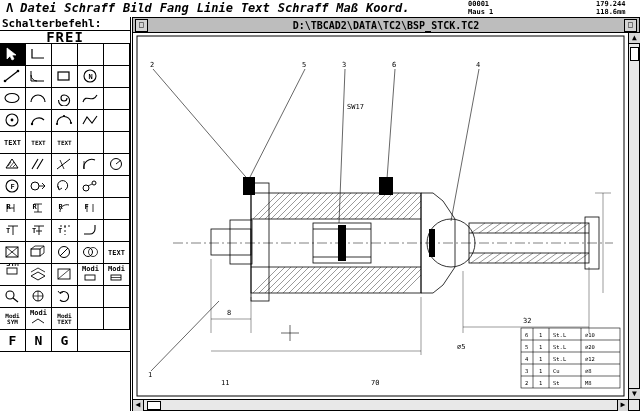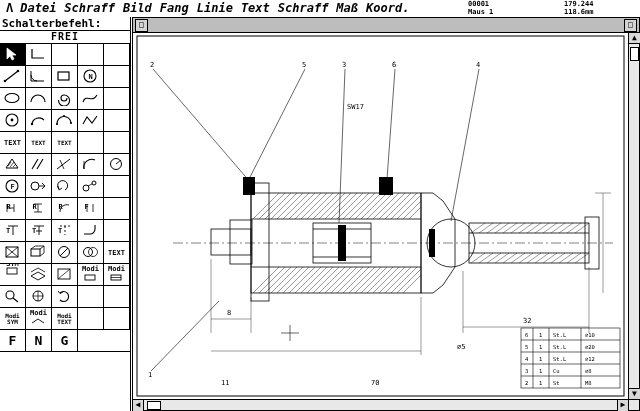--- a/index.html
+++ b/index.html
@@ -31,21 +31,21 @@
   .leftpanel{
     position:absolute;left:0;top:17px;width:131px;height:394px;
     background:#ffffff;border-right:1px solid #000;
     box-sizing:border-box;
   }
   .cmdline{
     height:13px;line-height:13px;font-size:11px;font-weight:bold;
     padding-left:2px;border-bottom:1px solid #000;
   }
   .freiline{
-    height:12px;line-height:12px;font-size:10px;font-weight:bold;
+    height:12px;line-height:12px;font-size:14px;font-weight:bold;
     text-align:center;border-bottom:1px solid #000;letter-spacing:1px;
   }
   .iconpad{
     position:relative;width:131px;
   }
   .irow{display:flex;}
   .icell{
     width:26px;height:22px;
     border-right:1px solid #000;border-bottom:1px solid #000;
     box-sizing:border-box;
@@ -117,21 +117,21 @@
 <div id="app">
 
   <div class="menubar">
     <span class="logo">Λ</span><span class="mi">Datei</span><span class="mi">Schraff</span><span class="mi">Bild</span><span class="mi">Fang</span><span class="mi">Linie</span><span class="mi">Text</span><span class="mi">Schraff</span><span class="mi">Maß</span><span class="mi">Koord.</span>
   </div>
 
   <div class="coord" style="left:456px;">
     <b>00001</b>
     <b>Maus 1</b>
   </div>
-  <div class="coord" style="left:552px;">
+  <div class="coord" style="left:584px;">
     <b>179.244</b>
     <b>118.6mm</b>
   </div>
 
   <div class="leftpanel">
     <div class="cmdline">Schalterbefehl:</div>
     <div class="freiline">FREI</div>
 
     <div class="iconpad">
 
@@ -473,20 +473,21 @@
         <div class="fngblank"></div>
       </div>
 
     </div>
   </div>
 
   <div class="win">
 
     <div class="titlebar">
       <div class="tb-btn tb-left">□</div>
+      <span>D:\TBCAD2\DATA\TC2\BSP_STCK.TC2</span>
       <div class="tb-btn tb-right">□</div>
     </div>
 
     <div class="canvaswrap">
       <svg width="495" height="368" viewBox="0 0 495 368">
         <g stroke="#000" fill="none" stroke-width="0.8">
 
           <rect x="4" y="3" width="487" height="360" stroke-width="1"></rect>
 
           <rect x="78" y="196" width="40" height="26"></rect>

